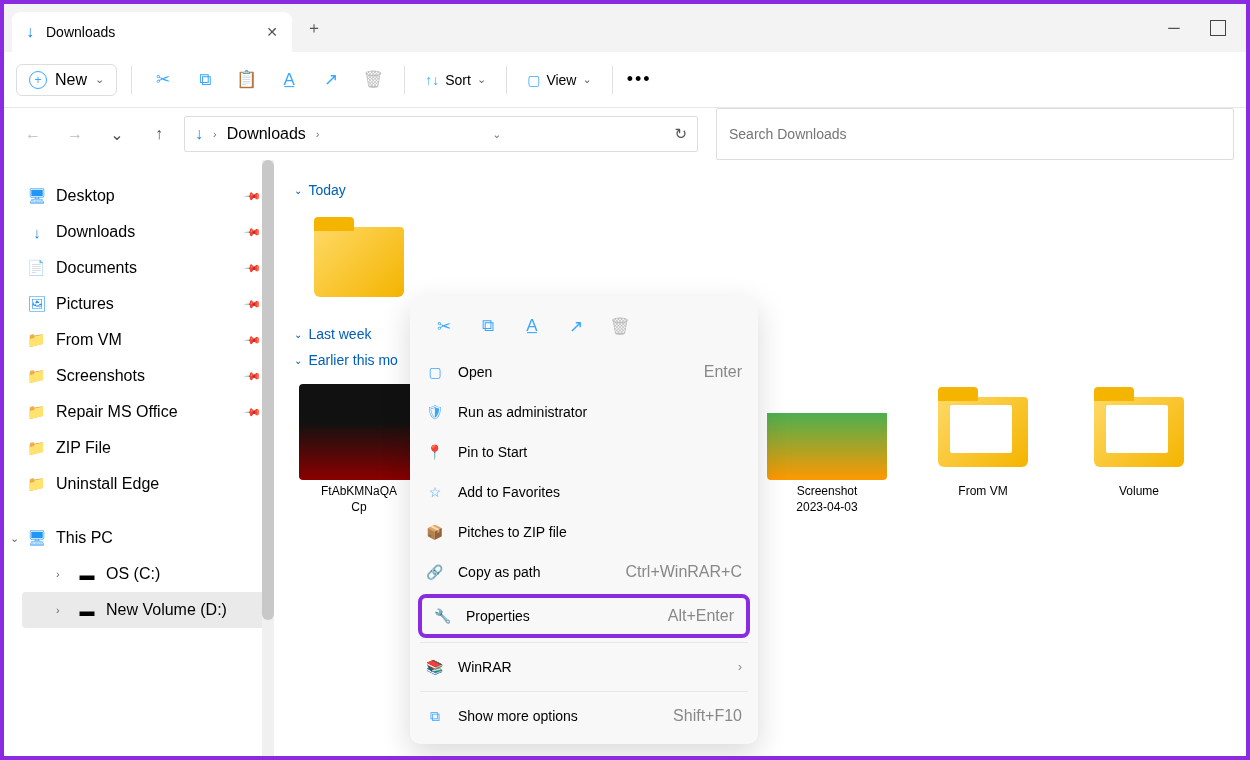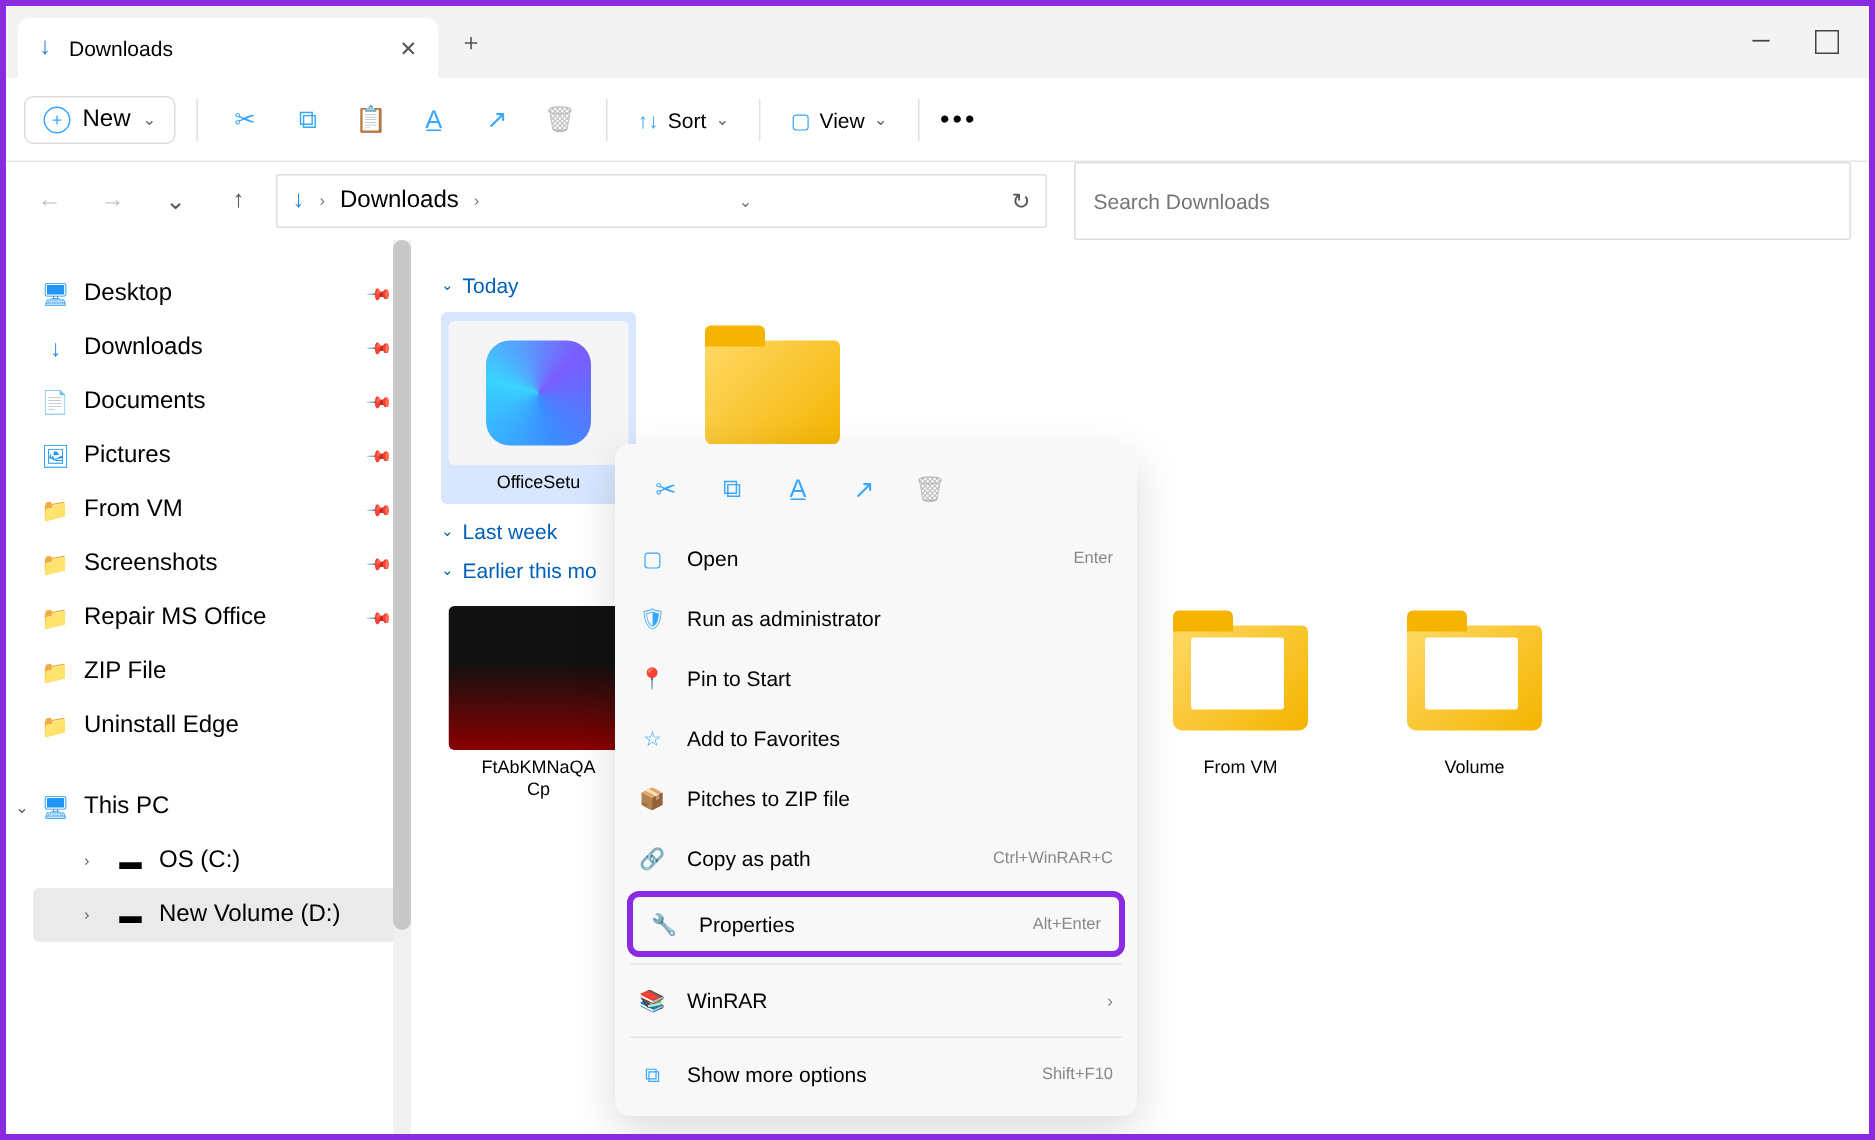--- a/index.html
+++ b/index.html
@@ -59,21 +59,21 @@
 .office-logo { width: 70px; height: 70px; border-radius: 16px; background: conic-gradient(from 45deg, #7b5cff, #3a8dff, #39d4ff, #7b5cff); }
 .thumb-img { width: 100%; height: 100%; background: #222; display: flex; flex-direction: column; }
 .fname { font-size: 12px; text-align: center; line-height: 1.3; word-break: break-word; }
 
 .context-menu { position: absolute; left: 406px; top: 292px; width: 348px; background: #f8f8f8; border-radius: 10px; box-shadow: 0 10px 30px rgba(0,0,0,.15); padding: 8px 0; z-index: 100; }
 .ctx-icons { display: flex; gap: 4px; padding: 6px 14px 10px; }
 .ctx-icons .ci { width: 40px; height: 32px; display: flex; align-items: center; justify-content: center; color: #3aa7ff; font-size: 17px; cursor: pointer; border-radius: 6px; }
 .ctx-icons .ci.dim { color: #bbb; }
 .ctx-item { height: 40px; display: flex; align-items: center; padding: 0 16px; gap: 14px; cursor: pointer; font-size: 14px; }
 .ctx-item .mi { width: 18px; height: 18px; display: flex; align-items: center; justify-content: center; color: #3aa7ff; font-size: 14px; }
-.ctx-item .shortcut { margin-left: auto; color: #888; font-size: 11px; }
+.ctx-item .shortcut { margin-left: auto; color: #888; font-size: 16px; }
 .ctx-item .sub { margin-left: auto; color: #888; font-size: 12px; }
 .ctx-sep { height: 1px; background: #e6e6e6; margin: 4px 10px; }
 .ctx-item.highlight { border: 4px solid #8a2be2; border-radius: 8px; margin: 2px 8px; height: 44px; padding: 0 12px; }
 
 .chev-down { font-size: 11px; color: #666; }
 .sq { width:11px; height:11px; border:1.5px solid #444; }
 </style>
 </head>
 <body>
 
@@ -204,26 +204,20 @@
         <div class="scrollthumb"></div>
       </div>
   </div>
 
   <div class="content">
     <div class="group-header">
         <span class="carrot">⌄</span>
         <span>Today</span>
       </div>
     <div class="items-row">
-      <div class="file-item selected">
-        <div class="thumb">
-            <div class="office-logo"></div>
-          </div>
-        <div class="fname">OfficeSetu</div>
-      </div>
       <div class="file-item">
         <div class="thumb folder">
             <div class="folder-shape"></div>
           </div>
       </div>
     </div>
 
     <div class="group-header">
         <span class="carrot">⌄</span>
         <span>Last week</span>
@@ -245,20 +239,27 @@
         <div class="thumb">
             <div class="thumb-img" style="background:#fff"></div>
           </div>
         <div class="fname">2023-04-03</div>
       </div>
       <div class="file-item">
         <div class="thumb">
             <div class="thumb-img" style="background:#fff"></div>
           </div>
         <div class="fname">2023-04-03</div>
+      </div>
+      <div class="file-item">
+        <div class="thumb">
+            <div class="thumb-img" style="background:linear-gradient(#fff 30%,#4caf50 30%,#ff9800)"></div>
+          </div>
+        <div class="fname" style="white-space:pre-line">Screenshot
+2023-04-03</div>
       </div>
       <div class="file-item">
         <div class="thumb folder folder-img">
             <div class="folder-shape"></div>
           </div>
         <div class="fname">From VM</div>
       </div>
       <div class="file-item">
         <div class="thumb folder folder-img">
             <div class="folder-shape"></div>

